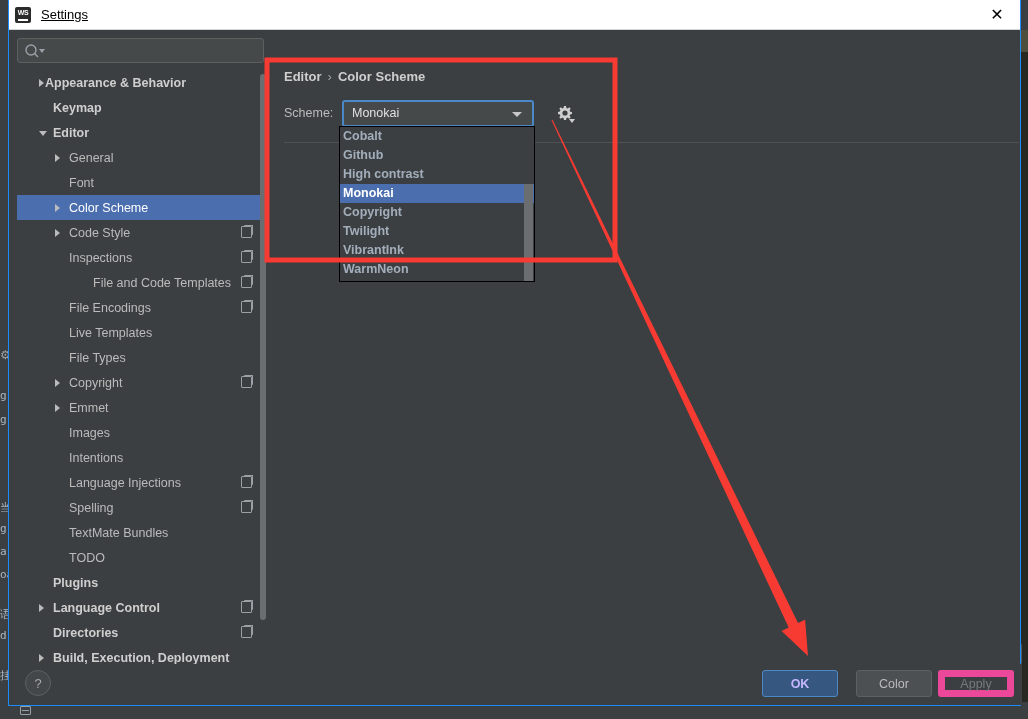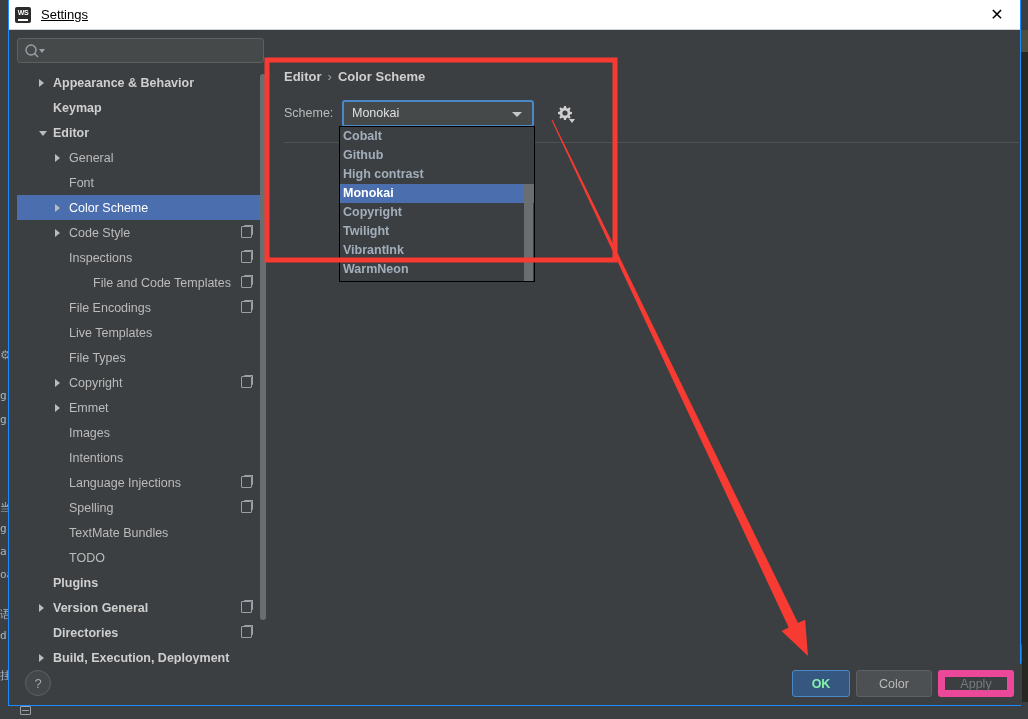--- a/index.html
+++ b/index.html
@@ -236,22 +236,22 @@
     display: flex; align-items: center; justify-content: center;
     color: #a9a9a9; font-size: 13px; background: #434749;
   }
   .dlg-btn {
     position: absolute; top: 6px; height: 27px;
     border-radius: 3px; font-size: 12.5px;
     display: flex; align-items: center; justify-content: center;
     cursor: default;
   }
   #ok-btn {
-    right: 172px; width: 58px; background: #365880;
-    border: 1px solid #4a88c7; color: #86efac; font-weight: bold;
+    right: 184px; width: 76px; background: #365880;
+    border: 1px solid #4a88c7; color: #c4b5fd; font-weight: bold;
   }
   #cancel-btn {
     right: 90px; width: 76px; background: #4c5052;
     border: 1px solid #5e6163; color: #bbbbbb;
   }
   #apply-btn {
     right: 8px; width: 76px; background: #3c3f41;
     border: 7px solid #ec4899; color: #777b7d;
   }
 </style>
@@ -304,21 +304,21 @@
           <line x1="10.6" y1="10.6" x2="14" y2="14" stroke="#9aa0a6" stroke-width="1.4"></line>
           <polygon points="15,6 21,6 18,10" fill="#9aa0a6"></polygon>
         </svg>
       </div>
       <input id="search-input" type="text" placeholder="" style="">
     </div>
 
     <div id="sidebar">
         <div class="tree-item bold">
           <div class="tree-arrow collapsed" style="left: 22px; top: 9px;"></div>
-          <span class="tree-label" style="margin-left: 36px;">Appearance &amp; Behavior</span>
+          <span class="tree-label" style="margin-left: 28px;">Appearance &amp; Behavior</span>
         </div>
         <div class="tree-item bold">
           <span class="tree-label" style="margin-left: 36px;">Keymap</span>
         </div>
         <div class="tree-item bold">
           <div class="tree-arrow expanded" style="left: 22px; top: 11px;"></div>
           <span class="tree-label" style="margin-left: 36px;">Editor</span>
         </div>
         <div class="tree-item">
           <div class="tree-arrow collapsed" style="left: 38px; top: 9px;"></div>
@@ -381,21 +381,21 @@
           <span class="tree-label" style="margin-left: 52px;">TextMate Bundles</span>
         </div>
         <div class="tree-item">
           <span class="tree-label" style="margin-left: 52px;">TODO</span>
         </div>
         <div class="tree-item bold">
           <span class="tree-label" style="margin-left: 36px;">Plugins</span>
         </div>
         <div class="tree-item bold">
           <div class="tree-arrow collapsed" style="left: 22px; top: 9px;"></div>
-          <span class="tree-label" style="margin-left: 36px;">Version General</span>
+          <span class="tree-label" style="margin-left: 36px;">Language Control</span>
           <div class="copy-badge"></div>
         </div>
         <div class="tree-item bold">
           <span class="tree-label" style="margin-left: 36px;">Directories</span>
           <div class="copy-badge"></div>
         </div>
         <div class="tree-item bold">
           <div class="tree-arrow collapsed" style="left: 22px; top: 9px;"></div>
           <span class="tree-label" style="margin-left: 36px;">Build, Execution, Deployment</span>
         </div>

